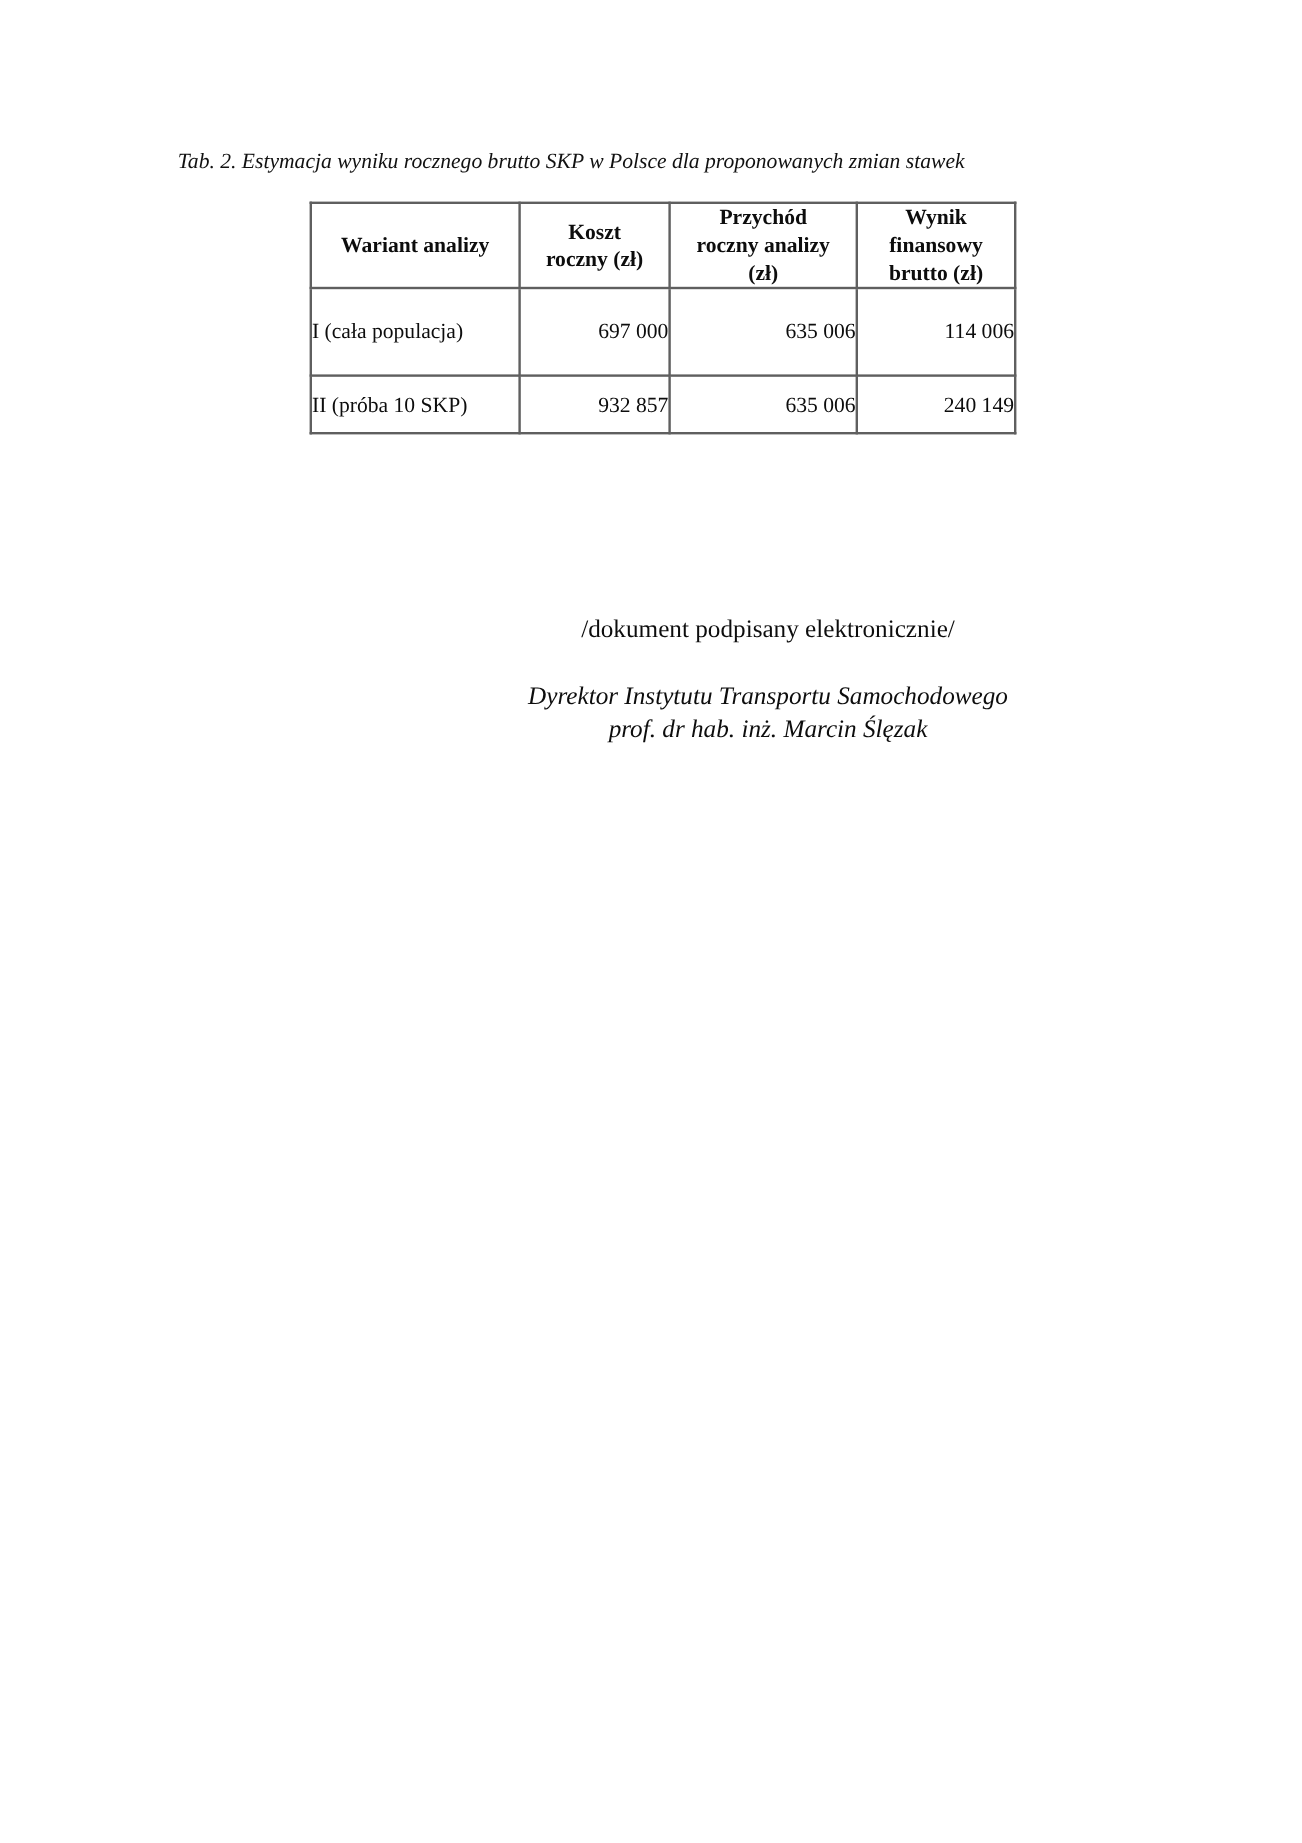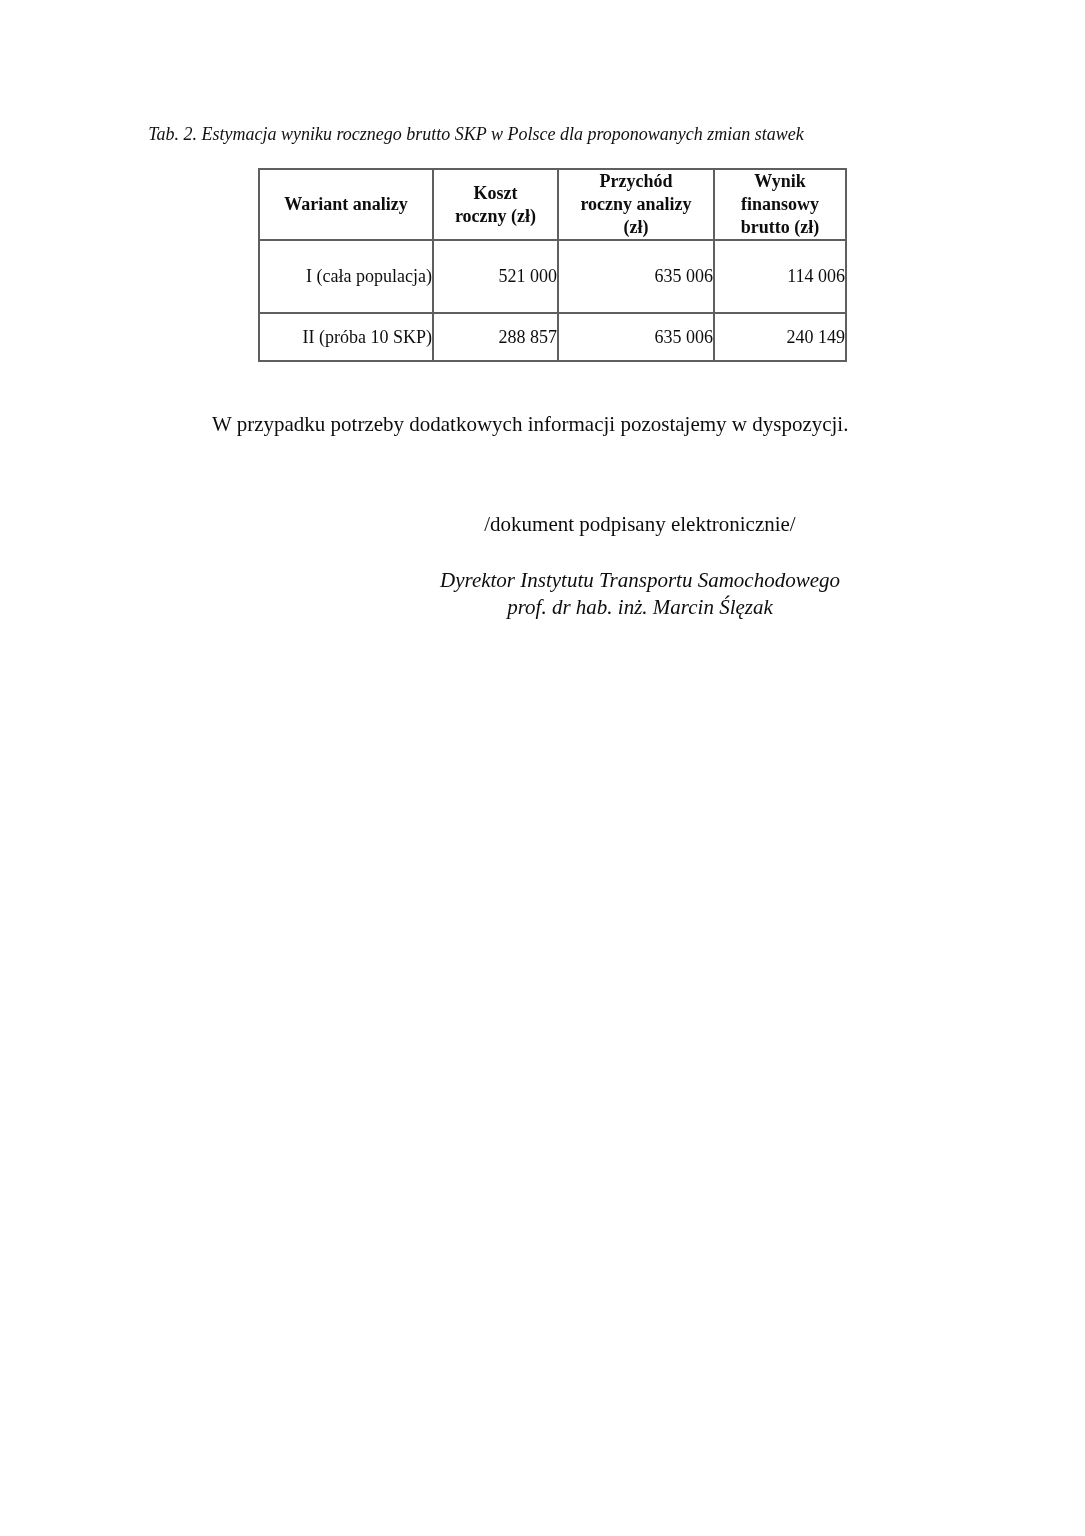--- a/index.html
+++ b/index.html
@@ -52,21 +52,21 @@
   table.results th {
     font-weight: bold;
     text-align: center;
     white-space: pre-line;
     line-height: 23px;
   }
   tr.header-row { height: 71px; }
   tr.data-row-1 { height: 73px; }
   tr.data-row-2 { height: 48px; }
   td.variant-cell {
-    text-align: right;
+    text-align: left;
     padding-left: 7px;
   }
   td.num-cell {
     text-align: right;
     padding-right: 7px;
   }
   td.result-cell {
     font-weight: normal;
   }
 
@@ -126,34 +126,33 @@
 roczny analizy
 (zł)</th>
         <th>Wynik
 finansowy
 brutto (zł)</th>
       </tr>
     </thead>
     <tbody>
       <tr class="data-row-1">
         <td class="variant-cell">I (cała populacja)</td>
-        <td class="num-cell">521 000</td>
+        <td class="num-cell">697 000</td>
         <td class="num-cell">635 006</td>
         <td class="num-cell result-cell">114 006</td>
       </tr>
       <tr class="data-row-2">
         <td class="variant-cell">II (próba 10 SKP)</td>
-        <td class="num-cell">288 857</td>
+        <td class="num-cell">932 857</td>
         <td class="num-cell">635 006</td>
         <td class="num-cell result-cell">240 149</td>
       </tr>
     </tbody>
   </table>
 
-  <p class="body-paragraph">W przypadku potrzeby dodatkowych informacji pozostajemy w dyspozycji.</p>
 
   <div class="closing">
     <p>/dokument podpisany elektronicznie/</p>
     <div class="gap"></div>
     <p class="italic">Dyrektor Instytutu Transportu Samochodowego</p>
     <p class="italic">prof. dr hab. inż. Marcin Ślęzak</p>
   </div>
 
   <div class="page-number">3</div>
 

